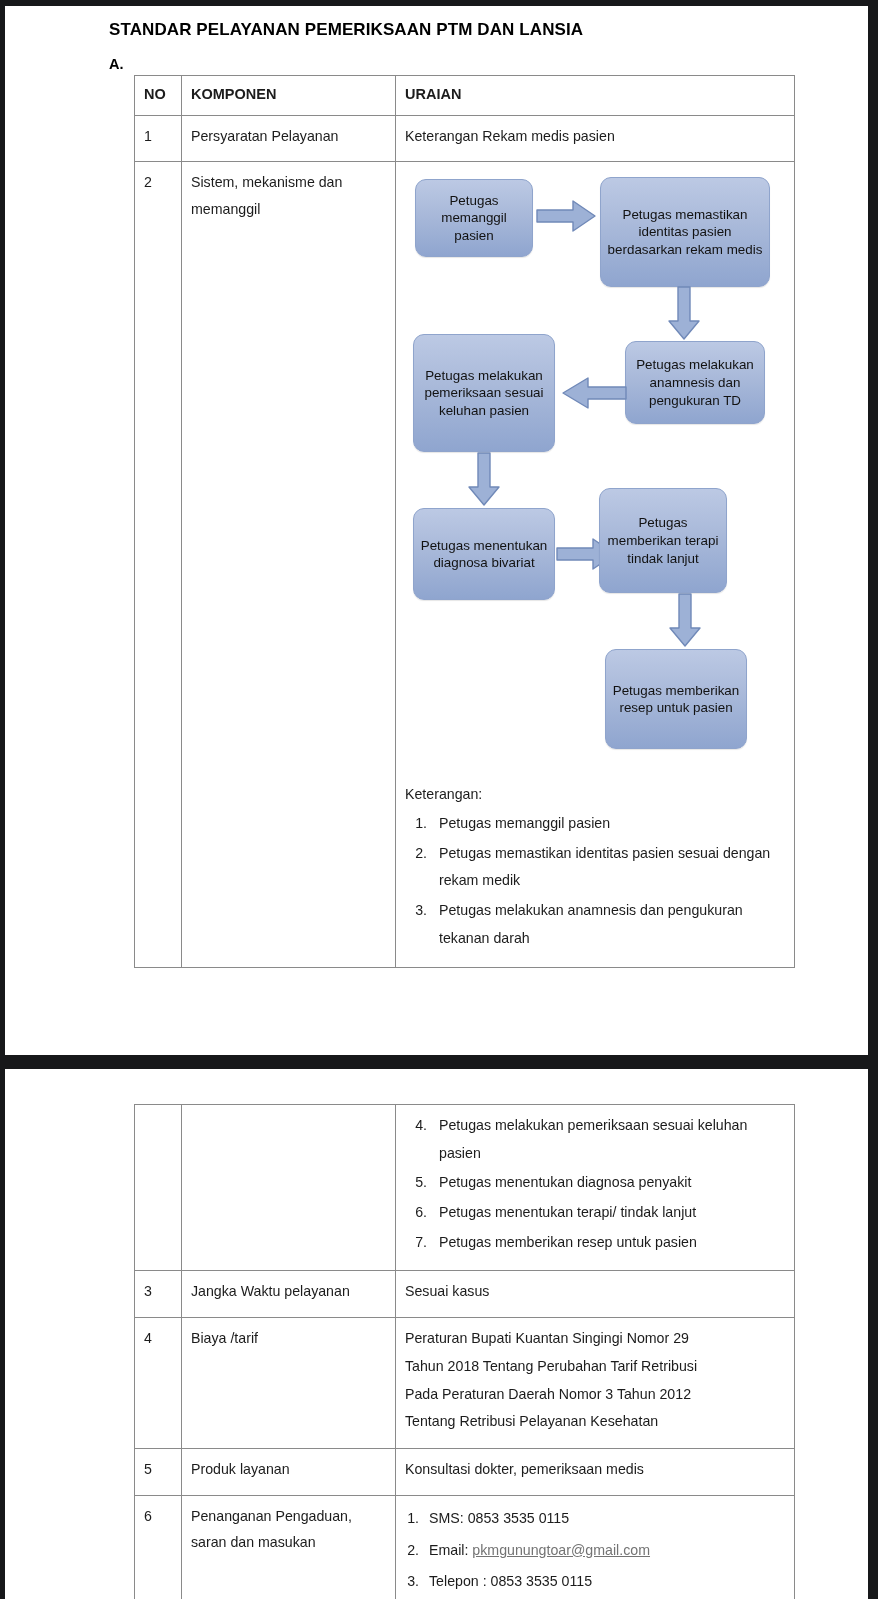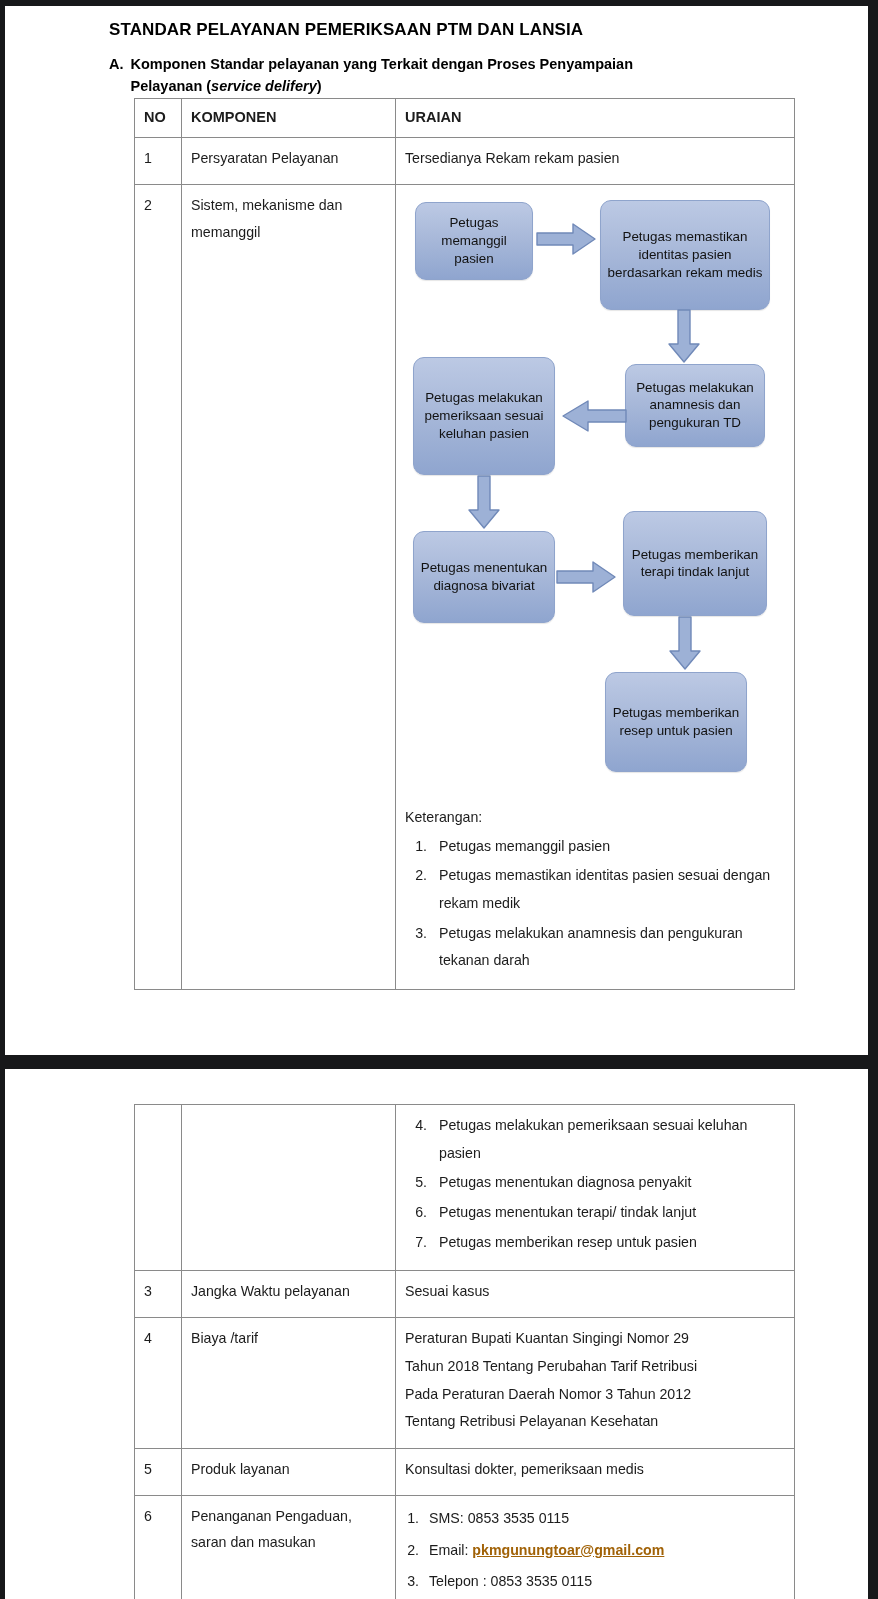--- a/index.html
+++ b/index.html
@@ -96,23 +96,22 @@
   ol.pengaduan {
     margin: 0 0 0 18px;
     padding: 0;
   }
   ol.pengaduan li {
     padding-left: 6px;
     line-height: 2.25;
   }
   ol.pengaduan li.bold-num::marker { font-weight: bold; }
   a.mail {
-    color: #a16207;
+    color: #737373;
     text-decoration: underline;
-    font-weight: bold;
   }
 
   .para-line { line-height: 1.95; }
 
   
   .flow {
     position: relative;
     width: 378px;
     height: 600px;
     margin: 2px 0 10px -2px;
@@ -149,44 +148,40 @@
 <body>
 
 <div id="root">
 
   <div class="page" id="page-one">
 
     <div class="doc-head">
       <div class="head-title">STANDAR PELAYANAN PEMERIKSAAN PTM DAN LANSIA</div>
       <div class="head-sub">
         <span class="letter">A.</span>
-        <span class="body">
-          <span>Komponen Standar pelayanan yang Terkait dengan Proses Penyampaian</span><br>
-          <span>Pelayanan (</span><em>service delifery</em><span>)</span>
-        </span>
       </div>
     </div>
 
     <table class="std">
       <colgroup>
           <col class="c-no">
           <col class="c-kmp">
           <col class="c-uri">
         </colgroup>
       <tbody>
         <tr class="head-row">
           <th>NO</th>
           <th>KOMPONEN</th>
           <th>URAIAN</th>
         </tr>
 
         <tr>
           <td class="cell-tight">1</td>
           <td class="cell-tight">Persyaratan Pelayanan</td>
-          <td class="cell-tight">Tersedianya Rekam rekam pasien</td>
+          <td class="cell-tight">Keterangan Rekam medis pasien</td>
         </tr>
 
         <tr>
           <td>2</td>
           <td>
             <div>Sistem, mekanisme dan</div>
             <div>memanggil</div>
           </td>
           <td>
 
@@ -225,21 +220,21 @@
               </div>
 
               <div class="fbox" style="left:10px;  top:337px; width:142px; height:92px;">Petugas menentukan diagnosa bivariat</div>
 
               <div class="farrow" style="left:152px; top:366px;">
                 <svg width="62" height="34" viewBox="0 0 62 34">
                   <polygon points="2,11 38,11 38,2 60,17 38,32 38,23 2,23" fill="#9db1d6" stroke="#7089b8" stroke-width="1.4" stroke-linejoin="round"></polygon>
                 </svg>
               </div>
 
-              <div class="fbox" style="left:220px; top:317px; width:144px; height:105px;">Petugas memberikan terapi tindak lanjut</div>
+              <div class="fbox" style="left:196px; top:317px; width:128px; height:105px;">Petugas memberikan terapi tindak lanjut</div>
 
               <div class="farrow" style="left:265px; top:421px;">
                 <svg width="34" height="56" viewBox="0 0 34 56">
                   <polygon points="11,2 23,2 23,36 32,36 17,54 2,36 11,36" fill="#9db1d6" stroke="#7089b8" stroke-width="1.4" stroke-linejoin="round"></polygon>
                 </svg>
               </div>
 
               <div class="fbox" style="left:202px; top:478px; width:142px; height:100px;">Petugas memberikan resep untuk pasien</div>
             </div>
 

